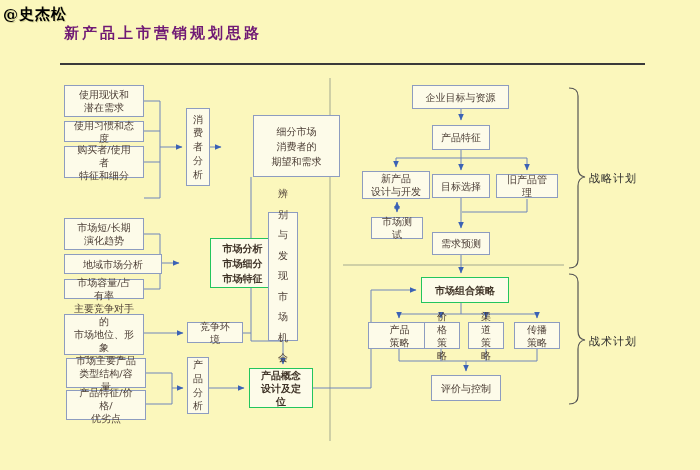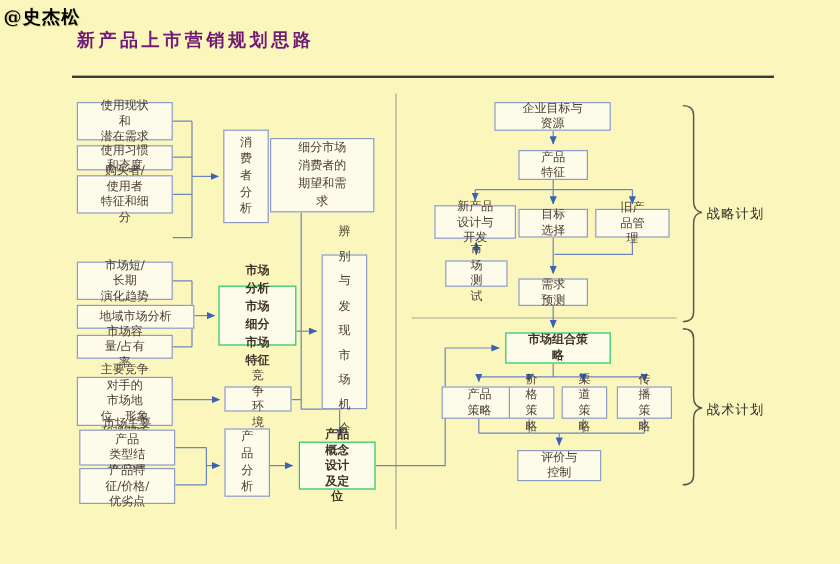--- a/index.html
+++ b/index.html
@@ -18,26 +18,26 @@
     color:#701a75;letter-spacing:3px;
   }
   .title-rule{
     position:absolute;left:60px;top:63px;width:585px;height:0;
     border-top:2px solid #3a3a3a;
   }
   .node{
     position:absolute;background:#fdfbe9;border:1px solid #8d9cc0;
     color:#4a3c34;display:flex;align-items:center;justify-content:center;
     text-align:center;font-size:10px;line-height:1.3;white-space:pre-line;
-    box-sizing:border-box;padding:1px 18px;
+    box-sizing:border-box;padding:1px 8px;
   }
   .node.em{border:1px solid #22c55e;color:#403428;font-weight:bold;}
   .node.vtext{line-height:1.38;}
   .node.tall{line-height:2.05;}
-  .node.wide3{line-height:1.5;}
+  .node.wide3{line-height:1.5;margin-left:28px;}
   .brace-label{
     position:absolute;font-size:11px;color:#2a2a2a;letter-spacing:1px;
   }
   svg.layer{position:absolute;left:0;top:0;pointer-events:none;}
 </style>
 </head>
 <body>
 
 <div id="stage">
 

